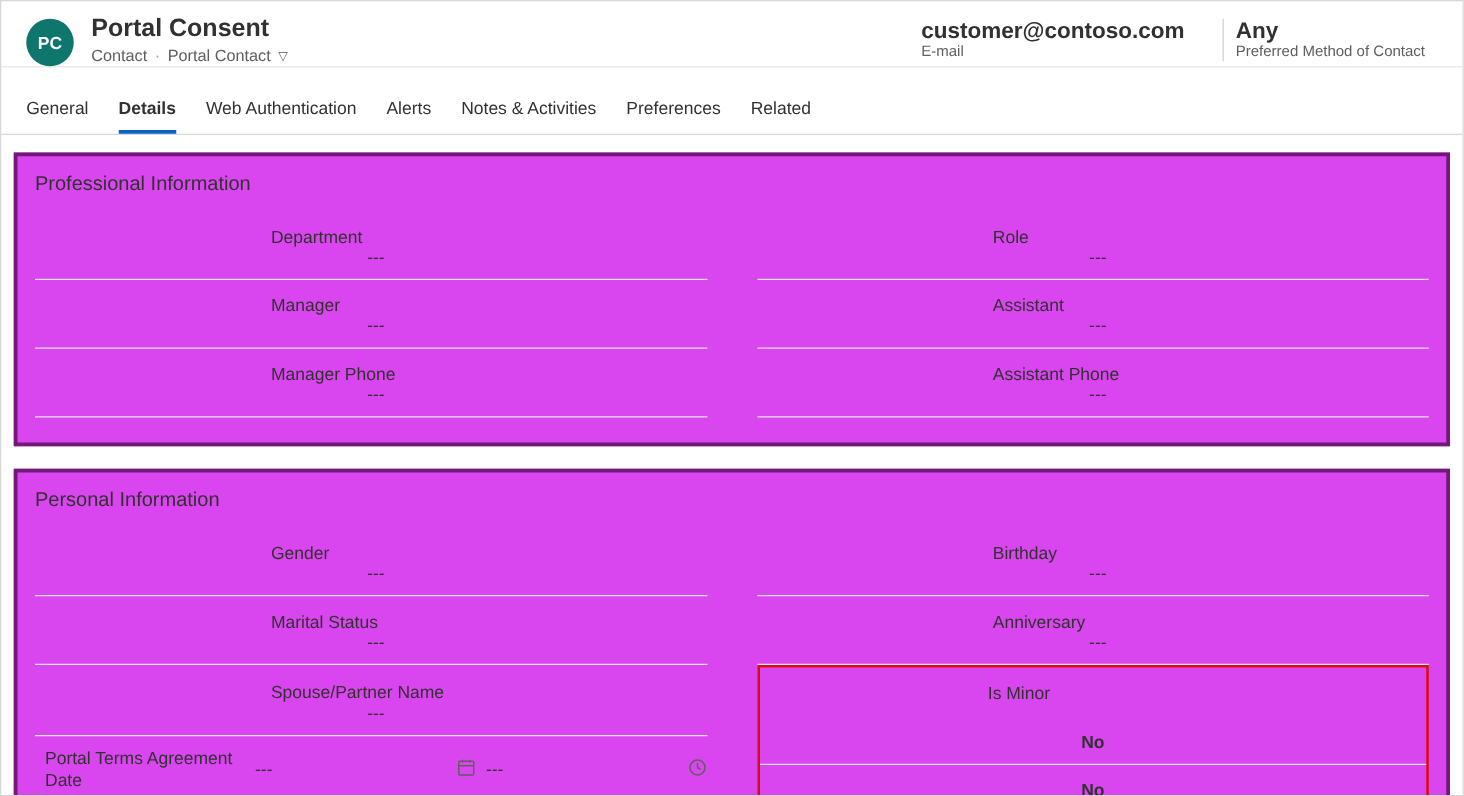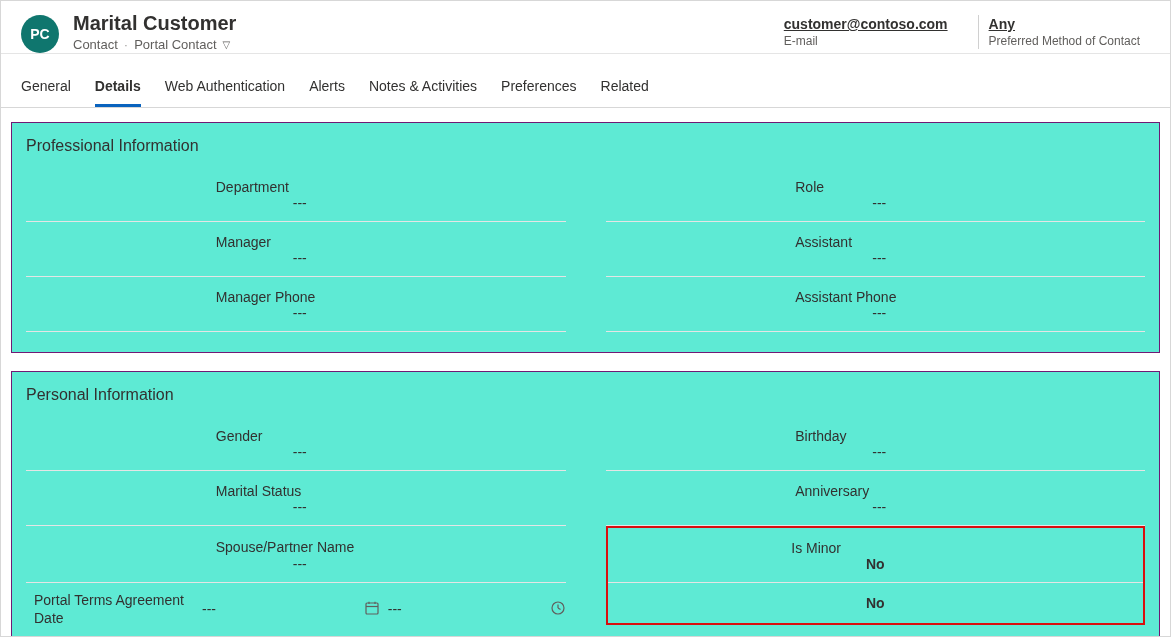--- a/index.html
+++ b/index.html
@@ -67,24 +67,23 @@
     margin-top: 4px;
   }
   .hdr-field {
     padding: 0 10px;
     border-left: 1px solid #d0d0d0;
     min-width: 140px;
   }
   .hdr-field:first-child { border-left: none; }
   .hdr-field .val {
     font-weight: 600;
-    font-size: 14px;
+    font-size: 18px;
     line-height: 18px;
     white-space: nowrap;
-    text-decoration: underline;
   }
   .hdr-field .lbl {
     color: #605e5c;
     font-size: 12px;
     line-height: 16px;
     white-space: nowrap;
   }
   
   .tabs {
     display: flex;
@@ -101,24 +100,24 @@
   }
   .tab.active {
     font-weight: 600;
     border-bottom: 3px solid #0A63BE;
   }
   
   .section-wrap {
     padding: 14px 10px 0 10px;
   }
   .section {
-    border: 1px solid #701a75;
+    border: 3px solid #701a75;
     padding: 10px 14px 20px 14px;
     margin-bottom: 18px;
-    background: #5eead4;
+    background: #d946ef;
   }
   .section h2 {
     font-size: 16px;
     font-weight: 400;
     margin: 4px 0 12px 0;
     color: #323130;
   }
   .columns {
     display: flex;
     gap: 40px;
@@ -165,32 +164,33 @@
   }
   .sub-dates .val { flex:0 0 auto; min-width: 30px; }
   .sub-dates .spacer { flex:1; }
   
   .highlight-box {
     border: 2px solid #d80e0e;
     margin-top: 0px;
   }
   .highlight-box .field {
     padding: 12px 10px 10px 10px;
+    gap: 23px;
   }
   .icon-svg { width: 16px; height: 16px; }
 </style>
 </head>
 <body>
 
 <div class="outer">
 
   <div class="header">
     <div class="avatar">PC</div>
     <div class="title-block">
-      <h1>Marital Customer</h1>
+      <h1>Portal Consent</h1>
       <div class="subtitle">
         <span>Contact</span>
         <span class="dot">·</span>
         <span>Portal Contact</span>
         <span class="chev">▽</span>
       </div>
     </div>
     <div class="header-spacer"></div>
     <div class="header-right">
       <div class="hdr-field">

